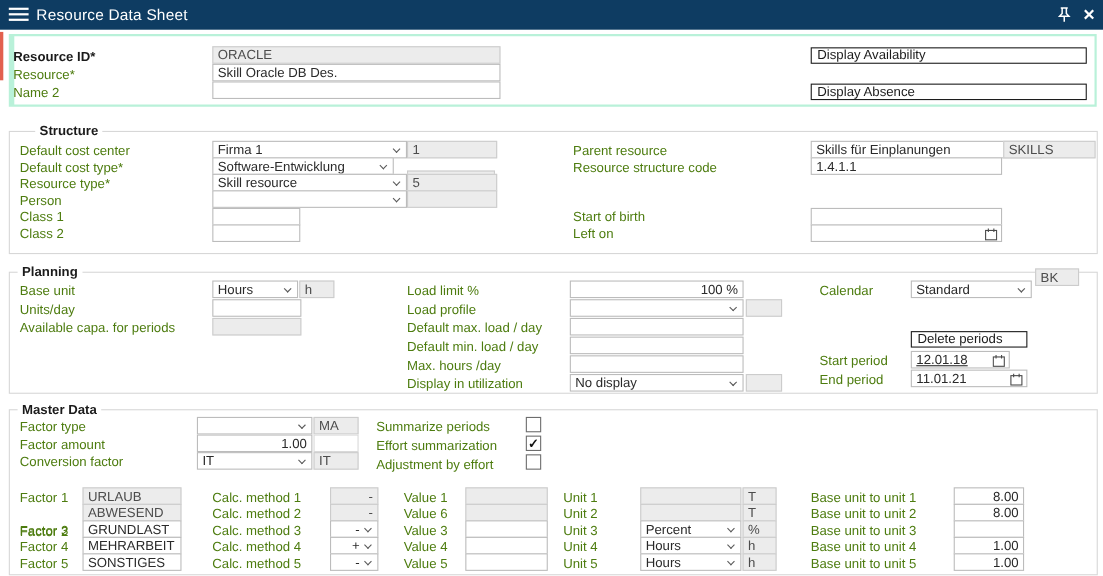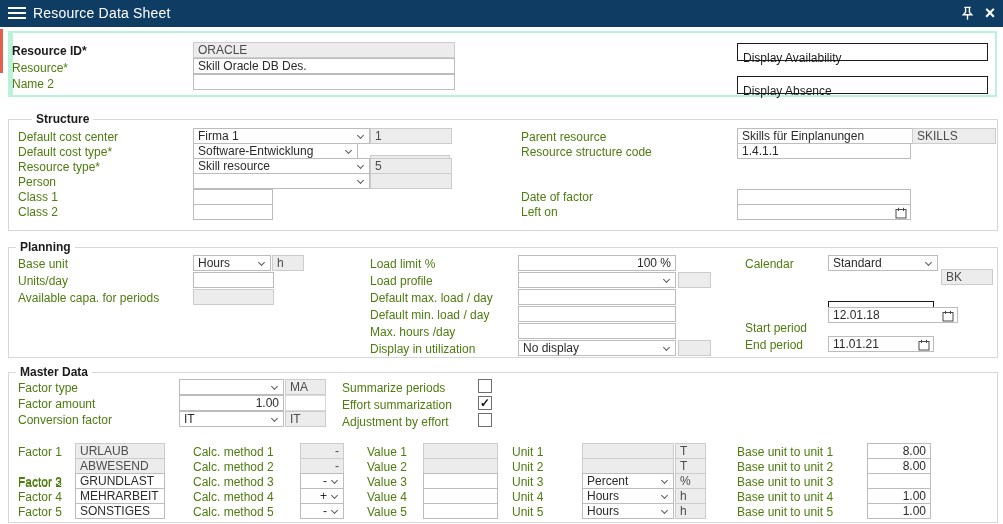--- a/index.html
+++ b/index.html
@@ -26,21 +26,21 @@
   .lbl.b { font-weight:bold; color:#1b1b1b; }
   
   .fld { position:absolute; height:16px; background:#fff; border:1px solid #bcbcbc; font-size:12px; color:#2a2a2a; padding:1px 4px; line-height:12px; white-space:nowrap; overflow:hidden; }
   .fld.ro { background:#ececec; border-color:#cccccc; color:#4c4c4c; }
   .fld.num { text-align:right; }
   .fld .txt { display:block; width:100%; }
   .sel { padding-right:16px; cursor:pointer; }
   .chev { position:absolute; right:6px; top:4px; width:5px; height:5px; border-right:1.6px solid #5a5a5a; border-bottom:1.6px solid #5a5a5a; transform:rotate(45deg); }
   .calic { position:absolute; right:3px; top:2px; width:12px; height:12px; cursor:pointer; }
   
-  .btn { position:absolute; height:15px; background:#fff; border:1px solid #1c1c1c; font-size:12px; color:#1b1b1b; padding:8px 5px; line-height:13px; text-align:left; white-space:nowrap; cursor:pointer; }
+  .btn { position:absolute; height:15px; background:#fff; border:1px solid #1c1c1c; font-size:12px; color:#1b1b1b; padding:0 5px; line-height:13px; text-align:left; white-space:nowrap; cursor:pointer; }
   
   .cb { position:absolute; width:14px; height:14px; border:1px solid #6d6d6d; background:#fff; font-size:12px; line-height:13px; text-align:center; color:#111; font-weight:bold; cursor:pointer; }
 </style>
 </head>
 <body>
 
 <div id="app">
 
   <div class="titlebar">
     <div class="burger">
@@ -98,21 +98,21 @@
   <div class="fld sel" style="left:193px;top:173px;width:177px;">
       <span class="txt"></span>
       <span class="chev"></span>
     </div>
   <div class="fld ro" style="left:370px;top:173px;width:82px;"></div>
   <div class="fld" style="left:193px;top:189px;width:80px;"></div>
   <div class="fld" style="left:193px;top:204px;width:80px;"></div>
 
   <div class="lbl" style="left:521px;top:130px;">Parent resource</div>
   <div class="lbl" style="left:521px;top:145px;">Resource structure code</div>
-  <div class="lbl" style="left:521px;top:190px;">Date of factor</div>
+  <div class="lbl" style="left:521px;top:190px;">Start of birth</div>
   <div class="lbl" style="left:521px;top:205px;">Left on</div>
 
   <div class="fld sel" style="left:737px;top:128px;width:210px;">
       <span class="txt">Skills für Einplanungen</span>
       <span class="chev"></span>
     </div>
   <div class="fld ro" style="left:912px;top:128px;width:84px;">SKILLS</div>
   <div class="fld" style="left:737px;top:143px;width:174px;">1.4.1.1</div>
   <div class="fld" style="left:737px;top:189px;width:174px;"></div>
   <div class="fld" style="left:737px;top:204px;width:174px;">
@@ -159,25 +159,25 @@
       <span class="txt">No display</span>
       <span class="chev"></span>
     </div>
   <div class="fld ro" style="left:678px;top:340px;width:33px;"></div>
 
   <div class="lbl" style="left:745px;top:257px;">Calendar</div>
   <div class="fld sel" style="left:828px;top:255px;width:110px;">
       <span class="txt">Standard</span>
       <span class="chev"></span>
     </div>
-  <div class="fld ro" style="left:941px;top:269px;width:52px;">BK</div>
+  <div class="fld ro" style="left:941px;top:244px;width:40px;">BK</div>
 
   <div class="btn" style="left:828px;top:301px;width:106px;">Delete periods</div>
   <div class="lbl" style="left:745px;top:321px;">Start period</div>
-  <div class="fld" style="left:828px;top:307px;width:130px;">
+  <div class="fld" style="left:828px;top:319px;width:90px;text-decoration:underline;">
       <span class="txt">12.01.18</span>
     <span class="calic"><svg width="12" height="12" viewBox="0 0 12 12" fill="none" stroke="#4a4a4a" stroke-width="1">
           <rect x="1" y="2.5" width="10" height="8.5"></rect>
           <line x1="3.5" y1="0.8" x2="3.5" y2="4"></line>
           <line x1="8.5" y1="0.8" x2="8.5" y2="4"></line>
         </svg></span>
   </div>
   <div class="lbl" style="left:745px;top:338px;">End period</div>
   <div class="fld" style="left:828px;top:336px;width:106px;">
       <span class="txt">11.01.21</span>
@@ -224,21 +224,21 @@
   <div class="lbl" style="left:512px;top:445px;">Unit 1</div>
   <div class="fld ro" style="left:582px;top:443px;width:92px;"></div>
   <div class="fld ro" style="left:675px;top:443px;width:31px;">T</div>
   <div class="lbl" style="left:737px;top:445px;">Base unit to unit 1</div>
   <div class="fld num" style="left:867px;top:443px;width:64px;">8.00</div>
 
   <div class="lbl" style="left:18px;top:476px;">Factor 2</div>
   <div class="fld ro" style="left:75px;top:458px;width:90px;">ABWESEND</div>
   <div class="lbl" style="left:193px;top:460px;">Calc. method 2</div>
   <div class="fld ro num" style="left:300px;top:458px;width:44px;">-</div>
-  <div class="lbl" style="left:367px;top:460px;">Value 2</div>
+  <div class="lbl" style="left:367px;top:460px;">Value 6</div>
   <div class="fld ro" style="left:423px;top:458px;width:75px;"></div>
   <div class="lbl" style="left:512px;top:460px;">Unit 2</div>
   <div class="fld ro" style="left:582px;top:458px;width:92px;"></div>
   <div class="fld ro" style="left:675px;top:458px;width:31px;">T</div>
   <div class="lbl" style="left:737px;top:460px;">Base unit to unit 2</div>
   <div class="fld num" style="left:867px;top:458px;width:64px;">8.00</div>
 
   <div class="lbl" style="left:18px;top:475px;">Factor 3</div>
   <div class="fld" style="left:75px;top:473px;width:90px;">GRUNDLAST</div>
   <div class="lbl" style="left:193px;top:475px;">Calc. method 3</div>

